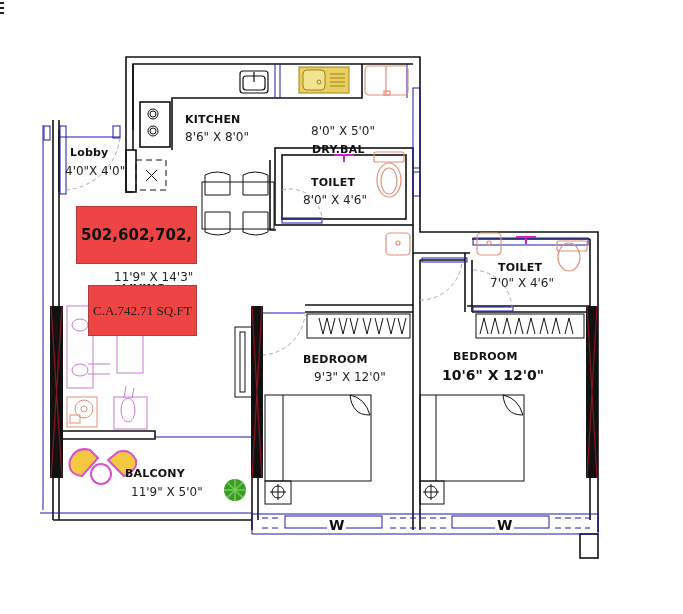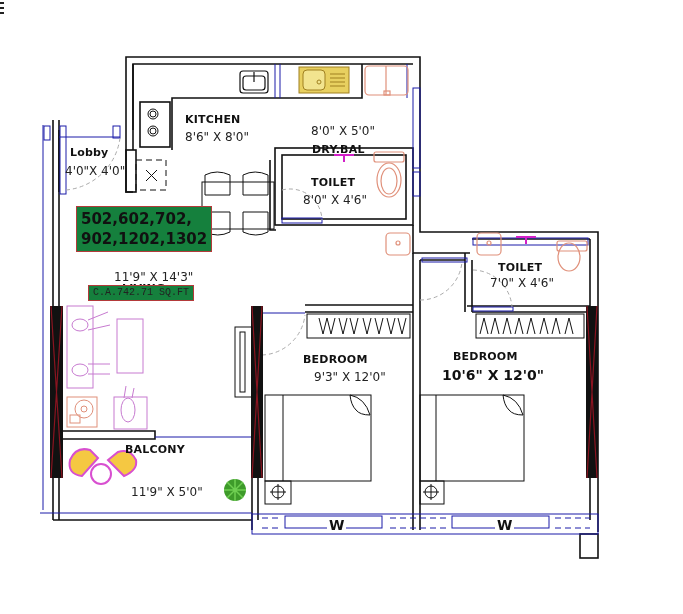--- a/index.html
+++ b/index.html
@@ -2,23 +2,23 @@
 <html><head>
 <meta charset="utf-8">
 <style>
   html, body { margin: 0; padding: 0; background: #ffffff; }
   body { width: 683px; height: 614px; position: relative; overflow: hidden; font-family: "Liberation Sans", sans-serif; }
   #plan { position: absolute; left: 0; top: 0; width: 683px; height: 614px; }
   .lbl { position: absolute; white-space: nowrap; color: #111; line-height: 1; }
   .title { font-family: "DejaVu Sans", sans-serif; font-weight: bold; font-size: 11px; letter-spacing: 0.2px; }
   .dim { font-family: "DejaVu Sans", sans-serif; font-size: 12px; color: #222; }
   .dim-bold { font-family: "DejaVu Sans", sans-serif; font-size: 14px; font-weight: bold; color: #111; }
-  .boxed { border: 1.5px solid #b33a3a; padding: 2px 4px; background: #15803d; }
+  .boxed { border: 1.5px solid #b33a3a; padding: 18px 4px; background: #ef4444; }
   .units { font-family: "DejaVu Sans", sans-serif; font-weight: bold; font-size: 15px; line-height: 20px; }
-  .carpet { font-family: Liberation Mono, monospace; font-size: 10px; color: #222; }
+  .carpet { font-family: Liberation Serif, serif; font-size: 13px; color: #222; }
   .wmark { font-family: "DejaVu Sans", sans-serif; font-weight: bold; font-size: 14px; background: #fff; padding: 0 2px; }
   .corner-mark { position: absolute; left: 0; top: 2px; width: 4px; height: 13px; }
   .corner-mark i { display: block; height: 2px; background: #222; margin-bottom: 3px; width: 4px; }
 </style>
 </head>
 <body>
 
 <div class="corner-mark">
     <i></i>
     <i></i>
@@ -257,31 +257,30 @@
 <div class="lbl dim" style="left:65px;top:165px;">4'0"X 4'0"</div>
 
 <div class="lbl title" style="left:311px;top:177px;">TOILET</div>
 <div class="lbl dim" style="left:303px;top:194px;">8'0" X 4'6"</div>
 
 <div class="lbl title" style="left:498px;top:262px;">TOILET</div>
 <div class="lbl dim" style="left:490px;top:277px;">7'0" X 4'6"</div>
 
 <div class="lbl boxed units" style="left:76px;top:206px;">
   <div>502,602,702,</div>
-  <div>902,1202,1302</div>
 </div>
 
 <div class="lbl title" style="left:122px;top:255px;margin-top:28px;">LIVING</div>
 <div class="lbl dim" style="left:114px;top:271px;">11'9" X 14'3"</div>
 
 <div class="lbl boxed carpet" style="left:88px;top:285px;">C.A.742.71  SQ.FT</div>
 
 <div class="lbl title" style="left:303px;top:354px;">BEDROOM</div>
 <div class="lbl dim" style="left:314px;top:371px;">9'3" X 12'0"</div>
 
 <div class="lbl title" style="left:453px;top:351px;">BEDROOM</div>
 <div class="lbl dim-bold" style="left:442px;top:368px;">10'6" X 12'0"</div>
 
-<div class="lbl title" style="left:125px;top:444px;">BALCONY</div>
+<div class="lbl title" style="left:125px;top:468px;">BALCONY</div>
 <div class="lbl dim" style="left:131px;top:486px;">11'9" X 5'0"</div>
 
 <div class="lbl wmark" style="left:327px;top:518px;">W</div>
 <div class="lbl wmark" style="left:495px;top:518px;">W</div>
 
 </body></html>

